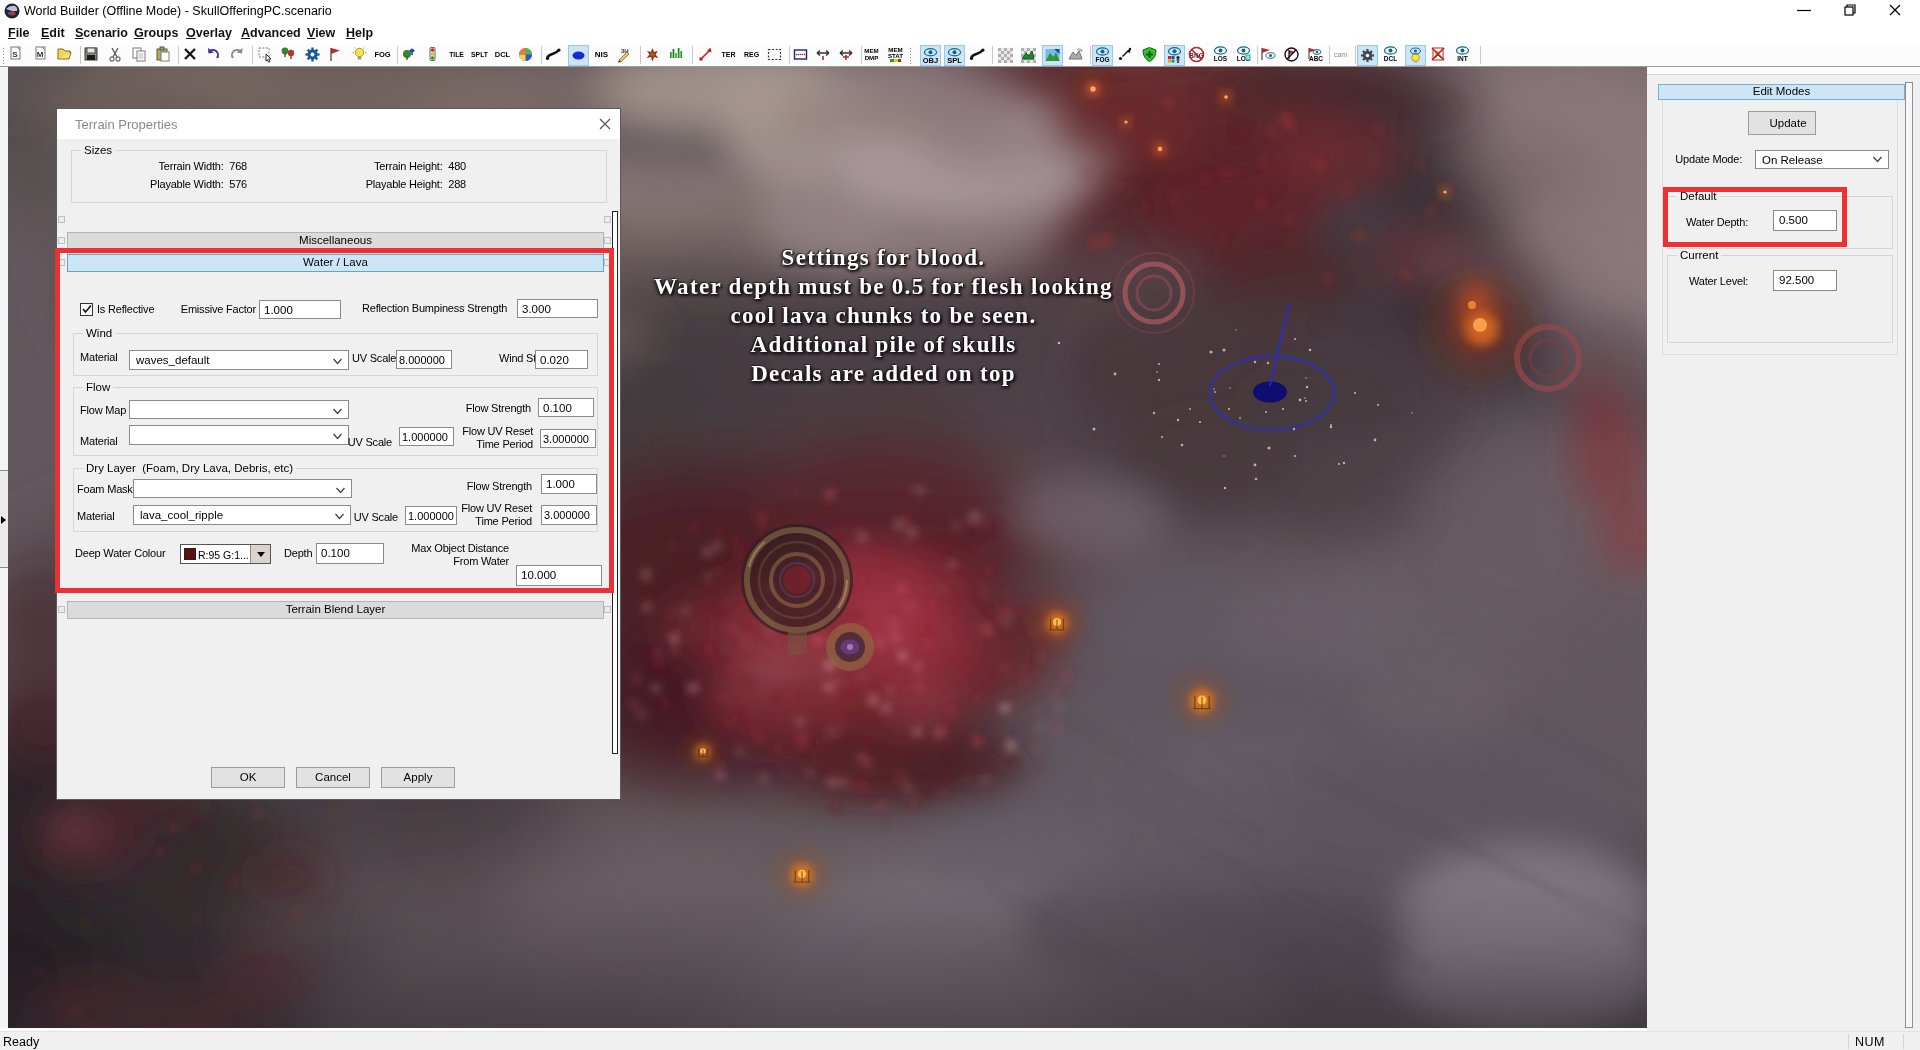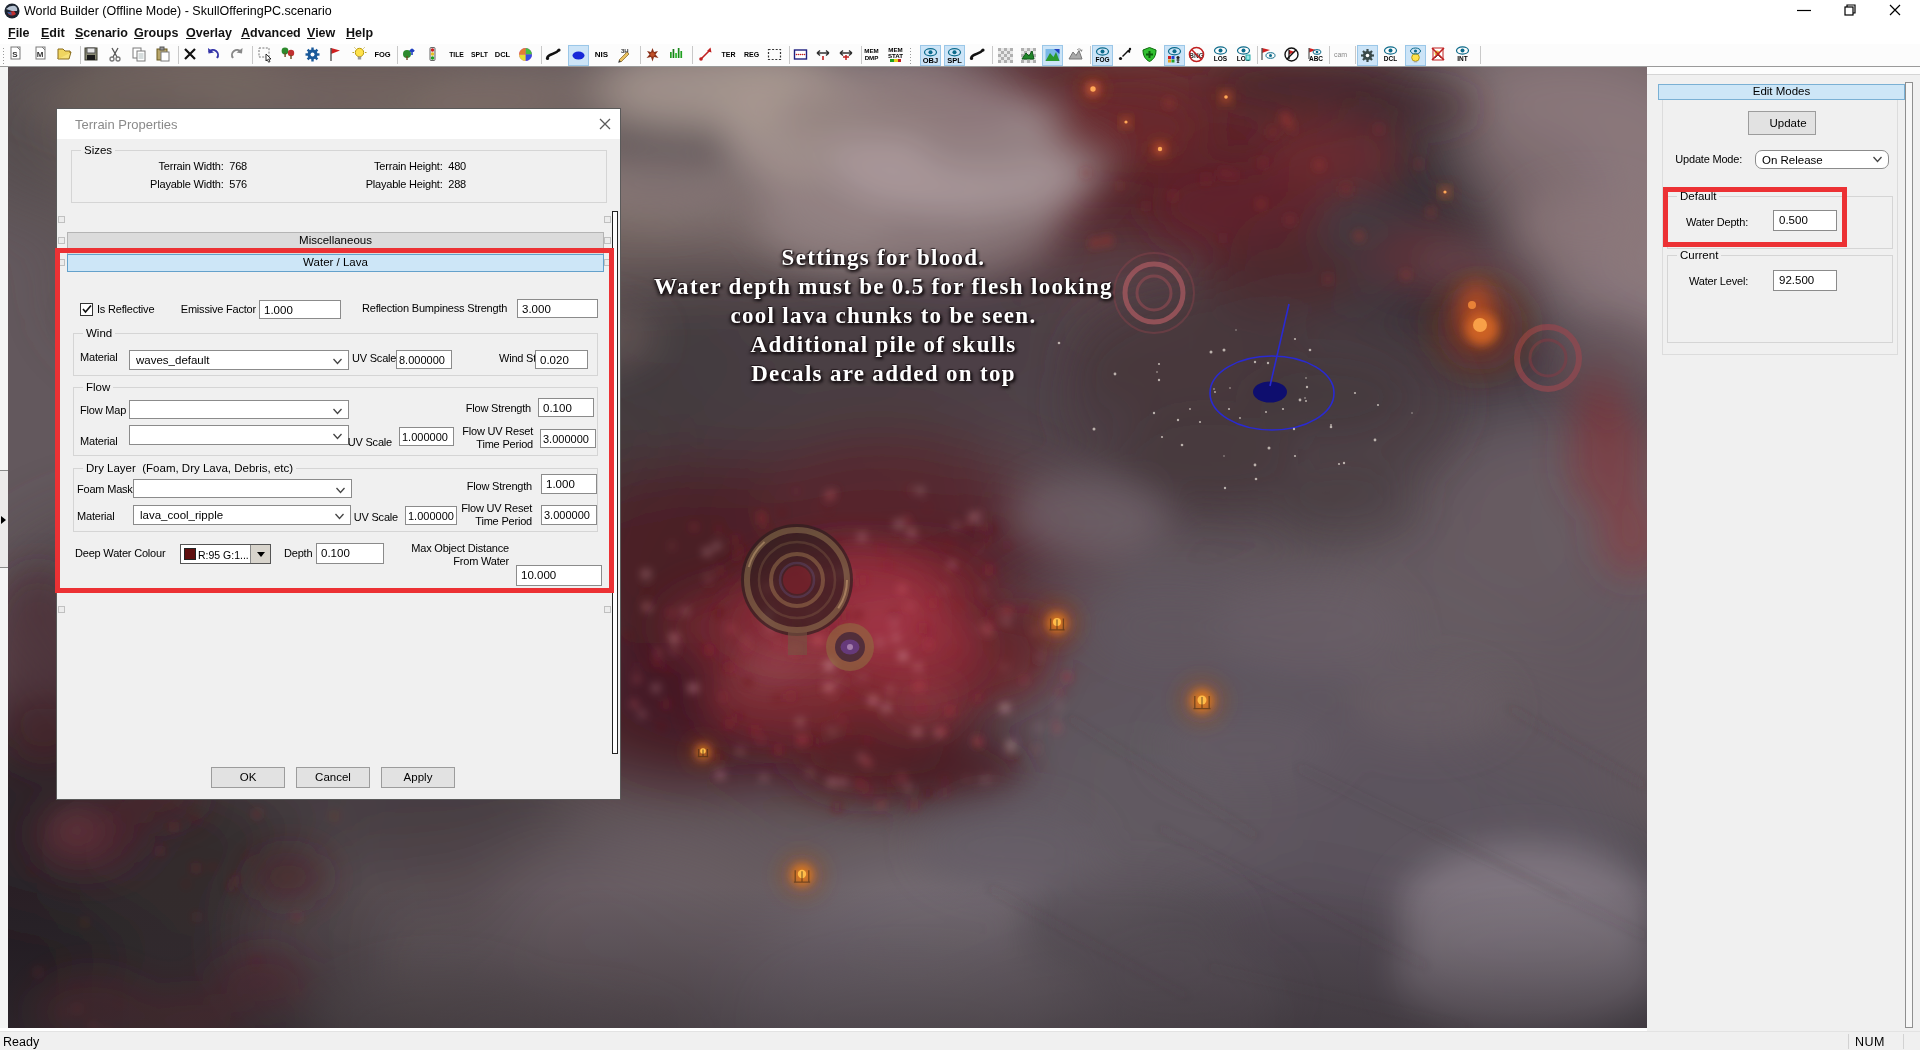--- a/index.html
+++ b/index.html
@@ -1153,21 +1153,21 @@
 </svg>
 <div id="overlaytext">Settings for blood.<br>Water depth must be 0.5 for flesh looking<br>cool lava chunks to be seen.<br>Additional pile of skulls<br>Decals are added on top</div>
 </div>
 
 <div id="rpanel">
   <div class="whitetop"></div>
   <div id="rgroupbox"></div>
   <div id="editmodes">Edit Modes</div>
   <div class="btn" style="left:101px;top:44px;width:68px;height:24px;line-height:22px;padding-left:12px;">Update</div>
   <div class="lblr" style="left:26px;top:86px;width:69px;">Update Mode:</div>
-  <div class="cmb" style="left:108px;top:83px;width:134px;height:19px;border-radius:7px;">On Release<svg class="abs" style="right:6px;top:5px" width="9" height="7" viewBox="0 0 9 7">
+  <div class="cmb" style="left:108px;top:83px;width:134px;height:19px;">On Release<svg class="abs" style="right:6px;top:5px" width="9" height="7" viewBox="0 0 9 7">
         <path d="M0.5 1 L4.5 5.5 L8.5 1" stroke="#444" stroke-width="1.3" fill="none"></path>
       </svg></div>
   <div class="gbox" style="left:20px;top:129px;width:226px;height:53px;">
       <span class="glabel">Default</span>
     </div>
   <div class="lblr" style="left:36px;top:149px;width:65px;">Water Depth:</div>
   <div class="inp" style="left:126px;top:143px;width:64px;height:21px;">0.500</div>
   <div class="gbox" style="left:20px;top:188px;width:226px;height:88px;">
       <span class="glabel">Current</span>
     </div>
@@ -1265,20 +1265,21 @@
       <div style="position:absolute;left:3px;top:3px;width:12px;height:12px;background:#5f0f0f;border:1px solid #222;"></div>
       <span style="position:absolute;left:17px;top:3.5px;font-size:10.5px;">R:95 G:1...</span>
       <div style="position:absolute;right:0;top:0;width:20px;height:18px;background:#d8d4cc;border-left:1px solid #888;">
         <div style="position:absolute;left:6px;top:7px;border-top:5px solid #000;border-left:4px solid transparent;border-right:4px solid transparent;"></div>
       </div>
     </div>
 <div class="lbl" style="left:227px;top:438px;">Depth</div>
 <div class="inp" style="left:259px;top:434px;width:68px;height:21px;padding-left:4px;font-size:11.5px;">0.100</div>
 <div class="lblr" style="left:352px;top:433px;width:100px;line-height:13px">Max Object Distance<br>From Water</div>
 <div class="inp" style="left:459px;top:456px;width:86px;height:21px;padding-left:4px;font-size:11.5px;">10.000</div>
+<div class="secbar" style="top:492px;">Terrain Blend Layer</div>
 <div class="secsq" style="left:1px;top:497px"></div>
 <div class="secsq" style="left:547px;top:497px"></div>
 <div style="position:absolute;left:555px;top:102px;width:6px;height:543px;background:#fdfdfd;border:1px solid #222;"></div>
 <div class="btn" style="left:154px;top:658px;width:74px;height:21px;line-height:19px;">OK</div>
 <div class="btn" style="left:239px;top:658px;width:74px;height:21px;line-height:19px;">Cancel</div>
 <div class="btn" style="left:324px;top:658px;width:74px;height:21px;line-height:19px;">Apply</div>
 </div>
 
 <div class="redrect" style="left:55px;top:248px;width:559px;height:345px;"></div>
 

